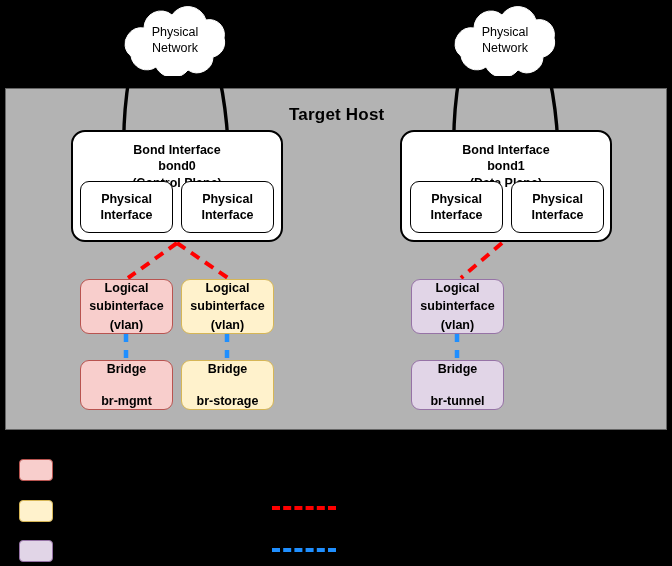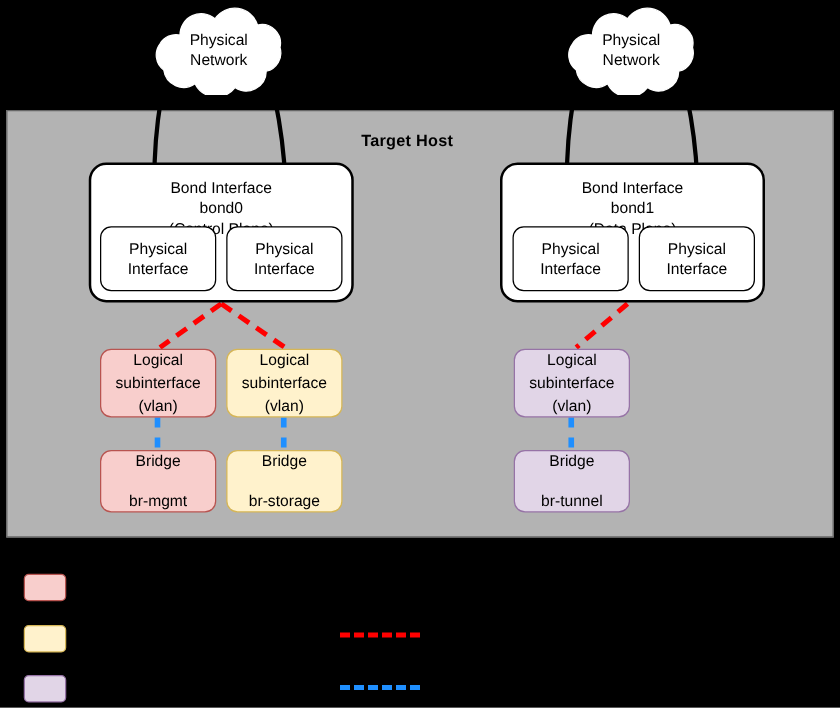--- a/index.html
+++ b/index.html
@@ -16,21 +16,21 @@
   .host-band{
     position:absolute;
     left:5px;top:88px;width:662px;height:342px;
     background:#b3b3b3;
     border:1px solid #666666;
     box-sizing:border-box;
   }
   .host-title{
     position:absolute;
     left:289px;top:105px;
-    font-size:13px;font-weight:bold;color:#000;
+    font-size:17px;font-weight:bold;color:#000;
     letter-spacing:.2px;
     white-space:nowrap;
   }
 
   
   .cloud{position:absolute;}
   .cloud .cloud-label{
     position:absolute;left:0;top:0;width:100%;height:100%;
     display:flex;flex-direction:column;align-items:center;justify-content:center;
     font-size:12.5px;color:#000;line-height:1.28;text-align:center;
@@ -41,22 +41,22 @@
   
   .node{
     position:absolute;
     box-sizing:border-box;
     display:flex;flex-direction:column;
     align-items:center;justify-content:center;
     text-align:center;
     font-size:12.5px;line-height:1.3;
     color:#000;
   }
-  .node span{display:block;}
-  .node .b{font-weight:normal;}
+  .node span{display:block;font-weight:bold;}
+  .node .b{font-weight:bold;}
 
   .bond-box{
     background:#ffffff;
     border:2.6px solid #000000;
     border-radius:14px;
     justify-content:flex-start;
     padding-top:10px;
   }
   .bond-head{z-index:3;position:relative;}
   .phy-box{

